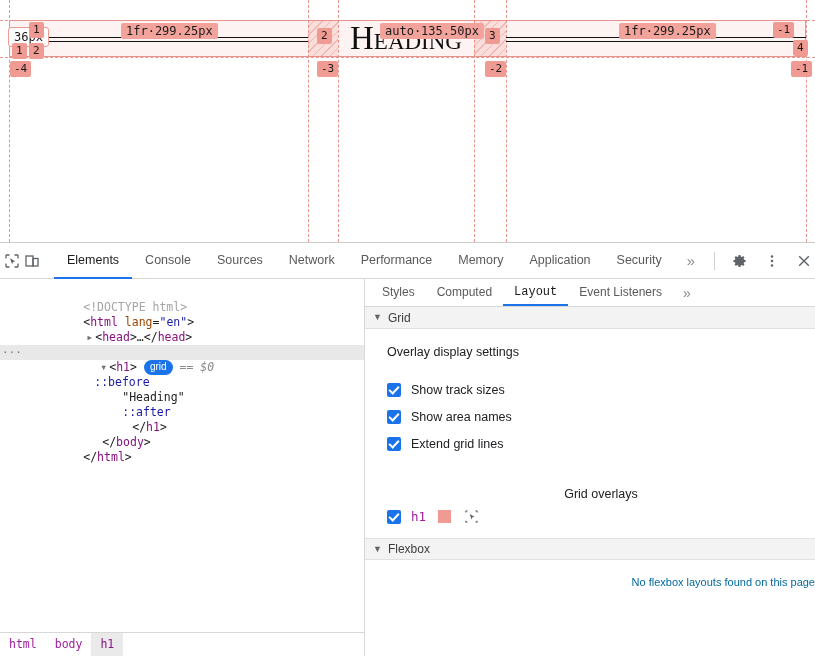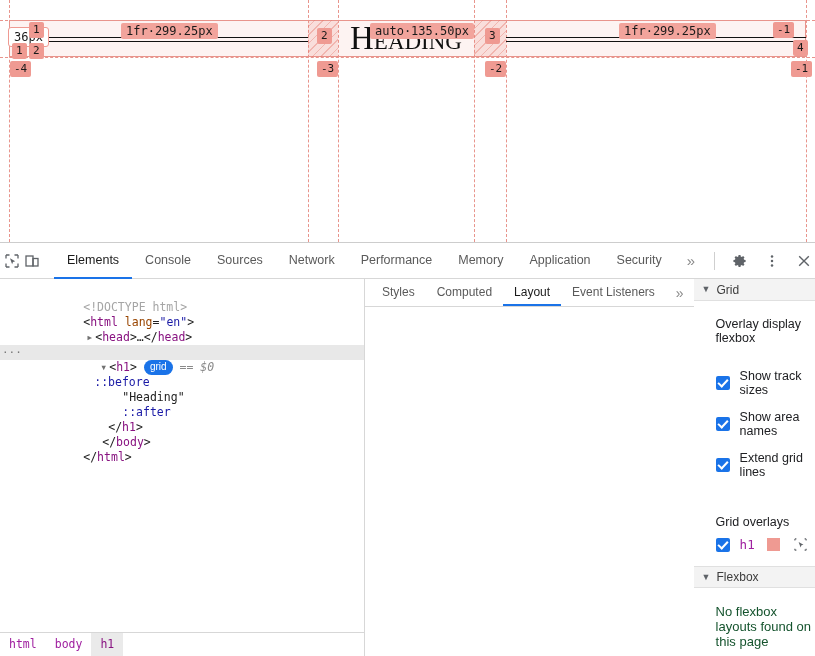--- a/index.html
+++ b/index.html
@@ -212,37 +212,37 @@
     display: flex; align-items: center;
     font-family: "DejaVu Sans Mono", "Liberation Mono", monospace;
     font-size: 11.5px;
     flex: none;
     background: #fff;
   }
   .crumb { padding: 0 9px; color: #a020a0; line-height: 23px; height: 24px; }
   .crumb.active { background: #eaeaea; color: #881280; }
 
   
-  #side-panel { flex: 1; display: flex; flex-direction: row; min-width:0; background:#fff;}
+  #side-panel { flex: 1; display: flex; flex-direction: column; min-width:0; background:#fff;}
   #side-tabs {
     height: 28px;
     display: flex; align-items: stretch;
     border-bottom: 1px solid #d7d7d7;
     flex: none;
     padding-left: 6px;
   }
   .side-tab {
     display: flex; align-items: center;
     padding: 0 11px;
     font-size: 12px;
     color: #5a5a5a;
     border-bottom: 2px solid transparent;
     white-space: nowrap;
   }
-  .side-tab.active { color: #1a1a1a; border-bottom-color: #1a73e8; }
+  .side-tab.active { color: #1a1a1a; border-bottom-color: #1a73e8; font-family: Liberation Mono, monospace; }
   .side-more { padding: 0 10px; font-size: 14px; color: #8a8a8a; display:flex; align-items:center;}
 
   #side-content { flex: 1; overflow: hidden; }
 
   .section-header {
     height: 22px;
     display: flex; align-items: center;
     background: #f3f3f3;
     border-bottom: 1px solid #e0e0e0;
     font-size: 12px;
@@ -296,21 +296,21 @@
   .cb-label { font-size: 12.5px; color: #202124; }
 
   .section-divider { border-top: 1px solid #e0e0e0; }
 
   .overlay-row { display: flex; align-items: center; margin-top: 4px; }
   .ov-name { color: #a020a0; font-size: 12.5px; margin-right: 12px;
              font-family: "DejaVu Sans Mono","Liberation Mono", monospace; }
   .ov-swatch { width: 13px; height: 13px; background: #ef9a92; margin-right: 13px; flex:none;}
   .ov-picker { width: 15px; height: 15px; flex: none; }
 
-  .empty-msg { font-size: 13px; color: #14532d; padding: 16px 0 0 22px; }
+  .empty-msg { font-size: 11px; color: #0369a1; padding: 16px 0 0 22px; text-align: right; }
 </style>
 </head>
 <body>
 
 <div id="viewport">
 
   <div class="vline" style="left:9px;"></div>
   <div class="vline" style="left:308px;"></div>
   <div class="vline" style="left:338px;"></div>
   <div class="vline" style="left:474px;"></div>
@@ -328,21 +328,21 @@
   <div class="track-rule" style="left:28px; width:280px; top:37px;"></div>
   <div class="track-rule" style="left:28px; width:280px; top:41px;"></div>
   <div class="track-rule" style="left:506px; width:300px; top:37px;"></div>
   <div class="track-rule" style="left:506px; width:300px; top:41px;"></div>
 
   <div id="heading">Heading</div>
 
   <div class="badge size" style="left:8px; top:27px;">36px</div>
 
   <div class="badge tracksize" style="left:121px; top:23px;">1fr·299.25px</div>
-  <div class="badge tracksize" style="left:370px; top:23px;">auto·135.50px</div>
+  <div class="badge tracksize" style="left:380px; top:23px;">auto·135.50px</div>
   <div class="badge tracksize" style="left:619px; top:23px;">1fr·299.25px</div>
 
   <div class="badge" style="left:29px; top:22px;">1</div>
   <div class="badge" style="left:317px; top:28px;">2</div>
   <div class="badge" style="left:485px; top:28px;">3</div>
   <div class="badge" style="left:793px; top:40px;">4</div>
 
   <div class="badge" style="left:12px; top:43px;">1</div>
   <div class="badge" style="left:29px; top:43px;">2</div>
 
@@ -434,21 +434,21 @@
         </div>
 
         <div class="dom-line" style="padding-left:53px;">
           <span class="txtnode">"Heading"</span>
         </div>
 
         <div class="dom-line" style="padding-left:53px;">
           <span class="pseudo">::after</span>
         </div>
 
-        <div class="dom-line" style="padding-left:39px;">
+        <div class="dom-line" style="padding-left:39px;margin-left:24px;">
           <span class="punc">&lt;/</span><span class="tag">h1</span><span class="punc">&gt;</span>
         </div>
 
         <div class="dom-line" style="padding-left:25px;margin-left:8px;">
           <span class="punc">&lt;/</span><span class="tag">body</span><span class="punc">&gt;</span>
         </div>
 
         <div class="dom-line" style="padding-left:14px;">
           <span class="punc">&lt;/</span><span class="tag">html</span><span class="punc">&gt;</span>
         </div>
@@ -472,41 +472,41 @@
       </div>
 
       <div id="side-content">
 
         <div class="section-header">
           <span class="tri">▼</span>
           <span>Grid</span>
         </div>
 
         <div class="section-body">
-          <div class="sub-title">Overlay display flexbox</div>
+          <div class="sub-title">Overlay display settings</div>
 
 
           <div style="height:12px"></div>
 
           <div class="cb-row">
             <span class="cb"></span>
             <span class="cb-label">Show track sizes</span>
           </div>
           <div class="cb-row">
             <span class="cb"></span>
             <span class="cb-label">Show area names</span>
           </div>
           <div class="cb-row" style="margin-bottom:0;">
             <span class="cb"></span>
             <span class="cb-label">Extend grid lines</span>
           </div>
 
           <div style="height:32px"></div>
 
-          <div class="sub-title" style="margin-bottom:8px;">Grid overlays</div>
+          <div class="sub-title" style="margin-bottom:8px;text-align:center;">Grid overlays</div>
 
           <div class="overlay-row">
             <span class="cb"></span>
             <span class="ov-name">h1</span>
             <span class="ov-swatch"></span>
             <span class="ov-picker">
               <svg width="15" height="15" viewBox="0 0 16 16">
                 <path d="M2 2h3M2 2v3M14 2h-3M14 2v3M2 14h3M2 14v-3M14 14h-3M14 14v-3" stroke="#5f6368" stroke-width="1.2" fill="none" stroke-dasharray="1.6 1.4"></path>
                 <path d="M6 5.2l5.2 3.1-2.2.6-.9 2.3z" fill="#5f6368"></path>
               </svg>

